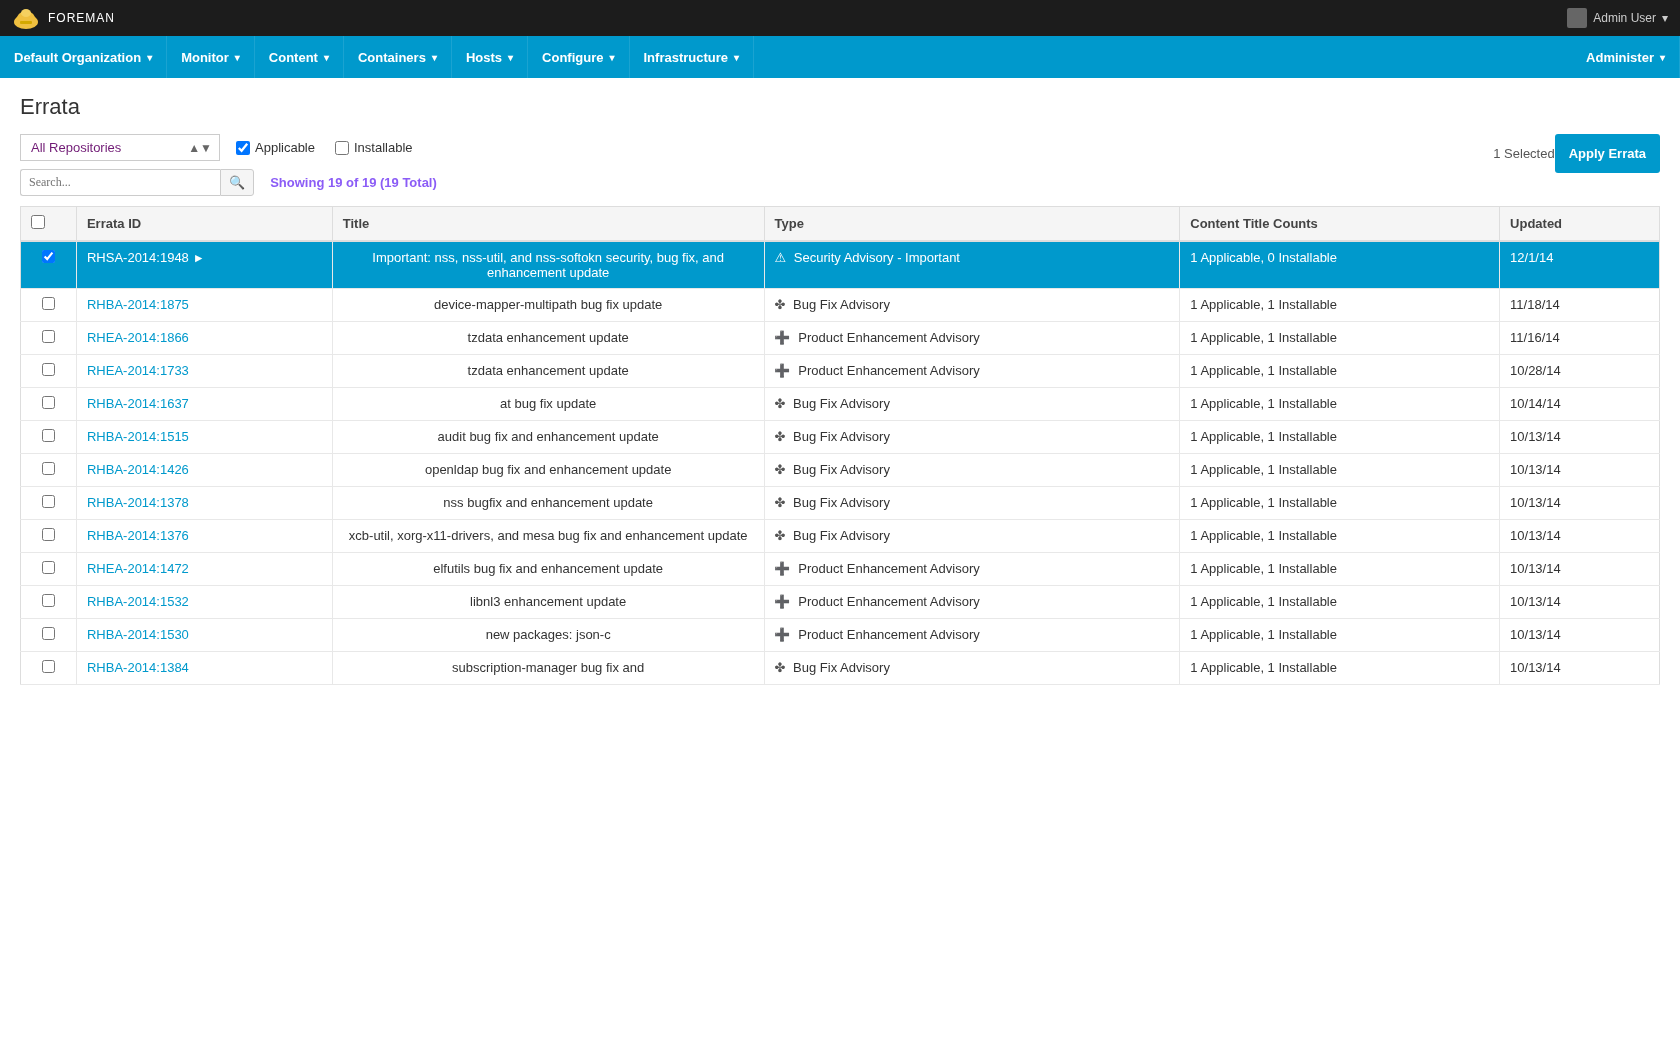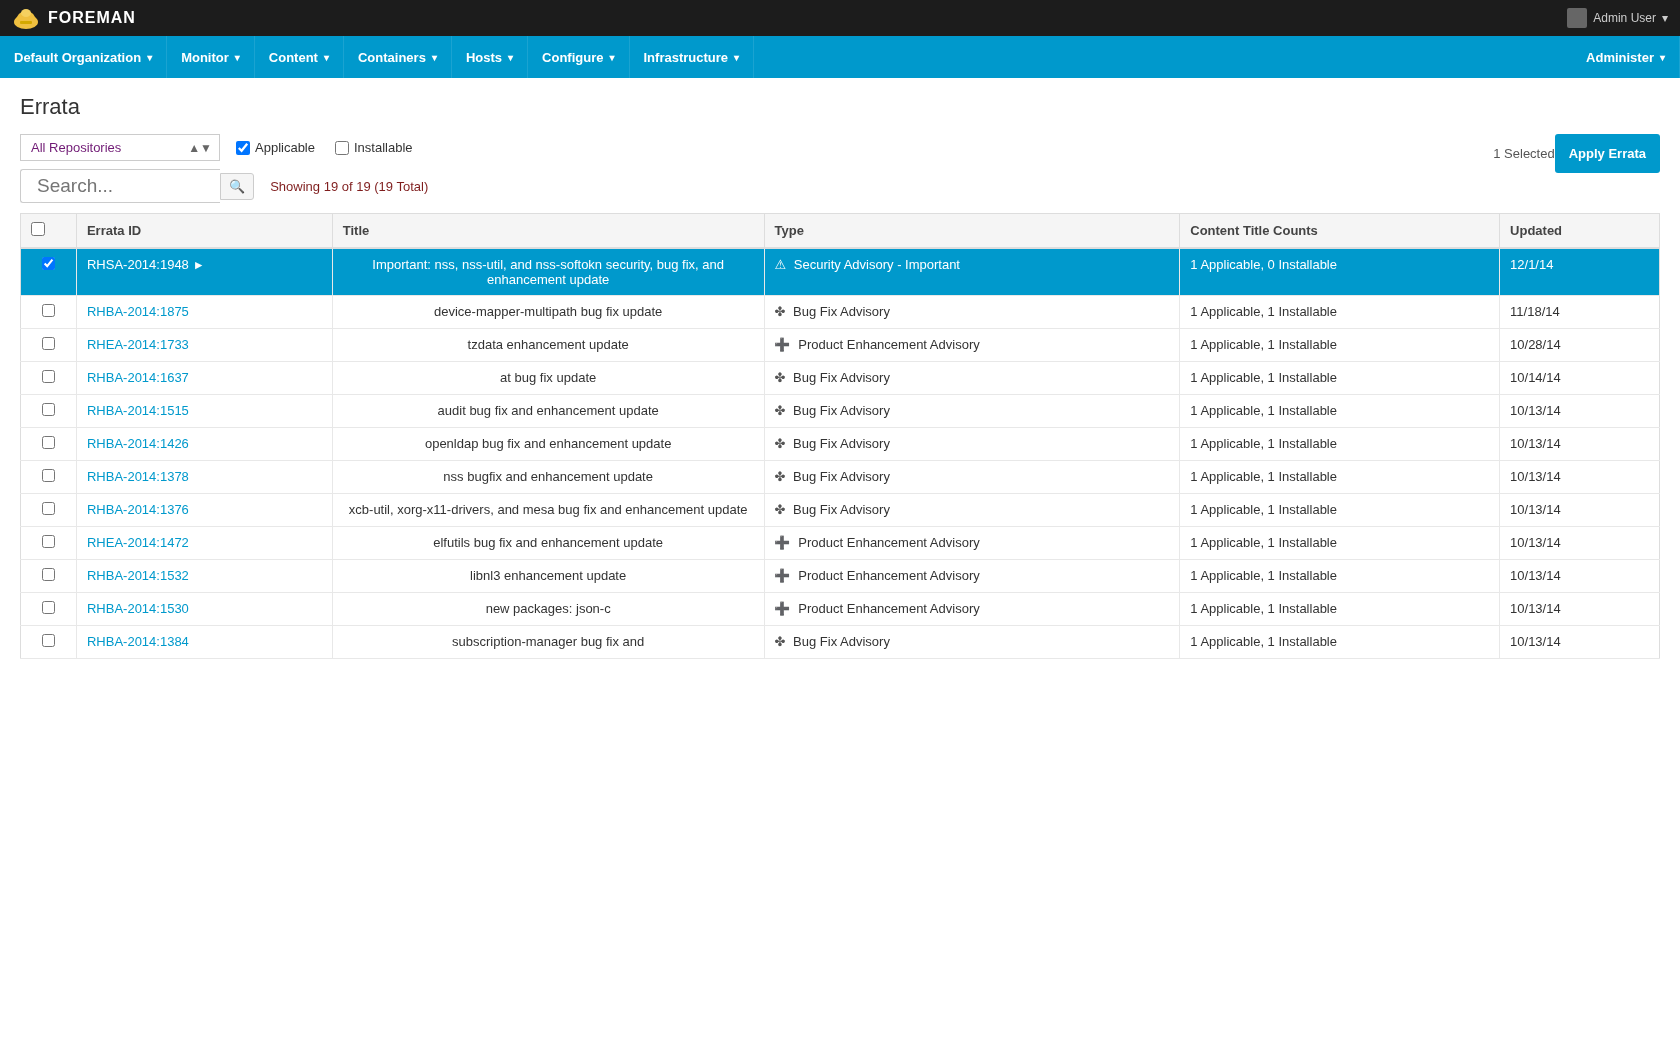--- a/index.html
+++ b/index.html
@@ -18,22 +18,22 @@
       display: flex;
       align-items: center;
       gap: 8px;
     }
     .topbar-brand .logo {
       width: 28px;
       height: 28px;
     }
     .topbar-brand .brand-name {
       color: #fff;
-      font-size: 16px;
-      font-weight: bold;
+      font-size: 12px;
+      font-weight: normal;
       letter-spacing: 1px;
     }
     .topbar-user {
       color: #ccc;
       font-size: 12px;
       display: flex;
       align-items: center;
       gap: 6px;
       cursor: pointer;
     }
@@ -131,38 +131,40 @@
       width: 14px;
       height: 14px;
     }
     .search-wrap {
       display: flex;
       align-items: center;
     }
     .search-input {
       border: 1px solid #ccc;
       border-right: none;
-      padding: 5px 16px;
-      font-size: 19px;
+      padding: 5px 8px;
+      font-size: 12px;
       width: 200px;
       border-radius: 3px 0 0 3px;
       outline: none;
+      font-family: Liberation Serif, serif;
     }
     .search-btn {
       border: 1px solid #ccc;
       background: #f5f5f5;
       padding: 5px 8px;
       cursor: pointer;
       border-radius: 0 3px 3px 0;
       font-size: 13px;
       color: #555;
     }
     .count-text {
       font-size: 13px;
-      color: #7f1d1d;
+      color: #8b5cf6;
+      font-weight: bold;
     }
     .action-row {
       display: flex;
       align-items: center;
       gap: 0;
     }
     .selected-text {
       font-size: 13px;
       color: #555;
     }
@@ -369,20 +371,35 @@
       <span>Bug Fix Advisory</span>
     </td>
     <td class="count-col">1 Applicable, 1 Installable</td>
     <td class="updated-col">11/18/14</td>
   </tr>
         <tr>
     <td class="cb-col">
       <input type="checkbox" style="">
     </td>
     <td class="errata-id-col">
+      <a href="#" class="errata-link">RHEA-2014:1866</a>
+    </td>
+    <td class="title-col">tzdata enhancement update</td>
+    <td class="type-col">
+      <span class="type-icon icon-plus">➕</span>
+      <span>Product Enhancement Advisory</span>
+    </td>
+    <td class="count-col">1 Applicable, 1 Installable</td>
+    <td class="updated-col">11/16/14</td>
+  </tr>
+        <tr>
+    <td class="cb-col">
+      <input type="checkbox" style="">
+    </td>
+    <td class="errata-id-col">
       <a href="#" class="errata-link">RHEA-2014:1733</a>
     </td>
     <td class="title-col">tzdata enhancement update</td>
     <td class="type-col">
       <span class="type-icon icon-plus">➕</span>
       <span>Product Enhancement Advisory</span>
     </td>
     <td class="count-col">1 Applicable, 1 Installable</td>
     <td class="updated-col">10/28/14</td>
   </tr>

